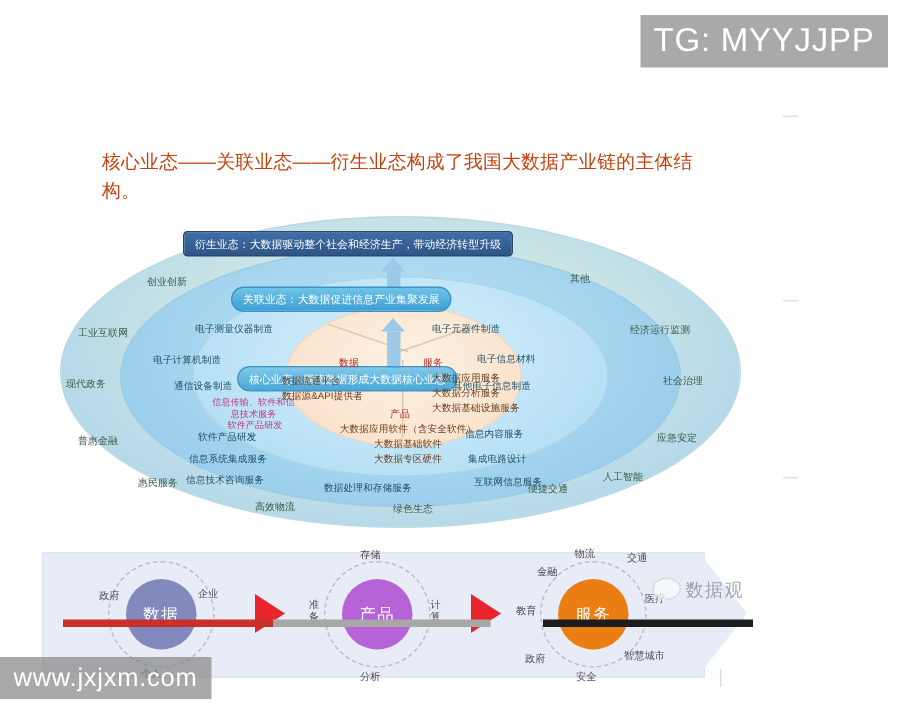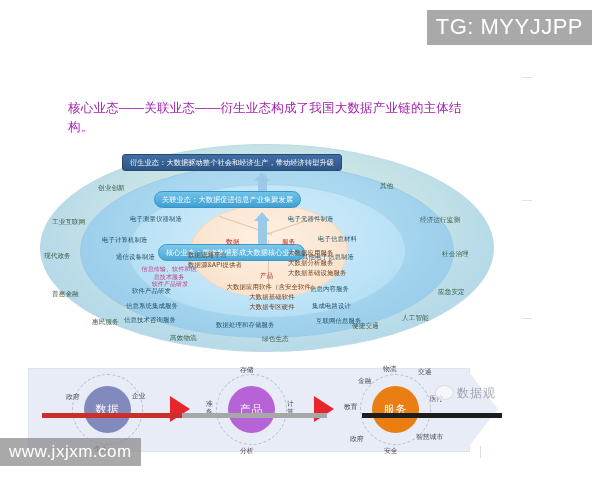--- a/index.html
+++ b/index.html
@@ -39,21 +39,21 @@
   }
   #timeline .tick{position:absolute;left:20px;height:1px;background:#e6dfe1;}
 
   
   #title{
     position:absolute;left:0;top:18px;width:100%;text-align:center;
     font-size:20px;color:#1b1b1b;letter-spacing:1px;
   }
   #subtitle{
     position:absolute;left:48px;top:54px;width:400px;
-    font-size:12.5px;color:#a21caf;line-height:1.55;letter-spacing:.2px;
+    font-size:12.5px;color:#c2410c;line-height:1.55;letter-spacing:.2px;
   }
 
   
   #info{
     position:absolute;left:10px;top:90px;width:482px;height:235px;
   }
   
   .ring{position:absolute;border-radius:50%;}
   #ring-outer{
     left:10px;top:22px;width:452px;height:206px;

